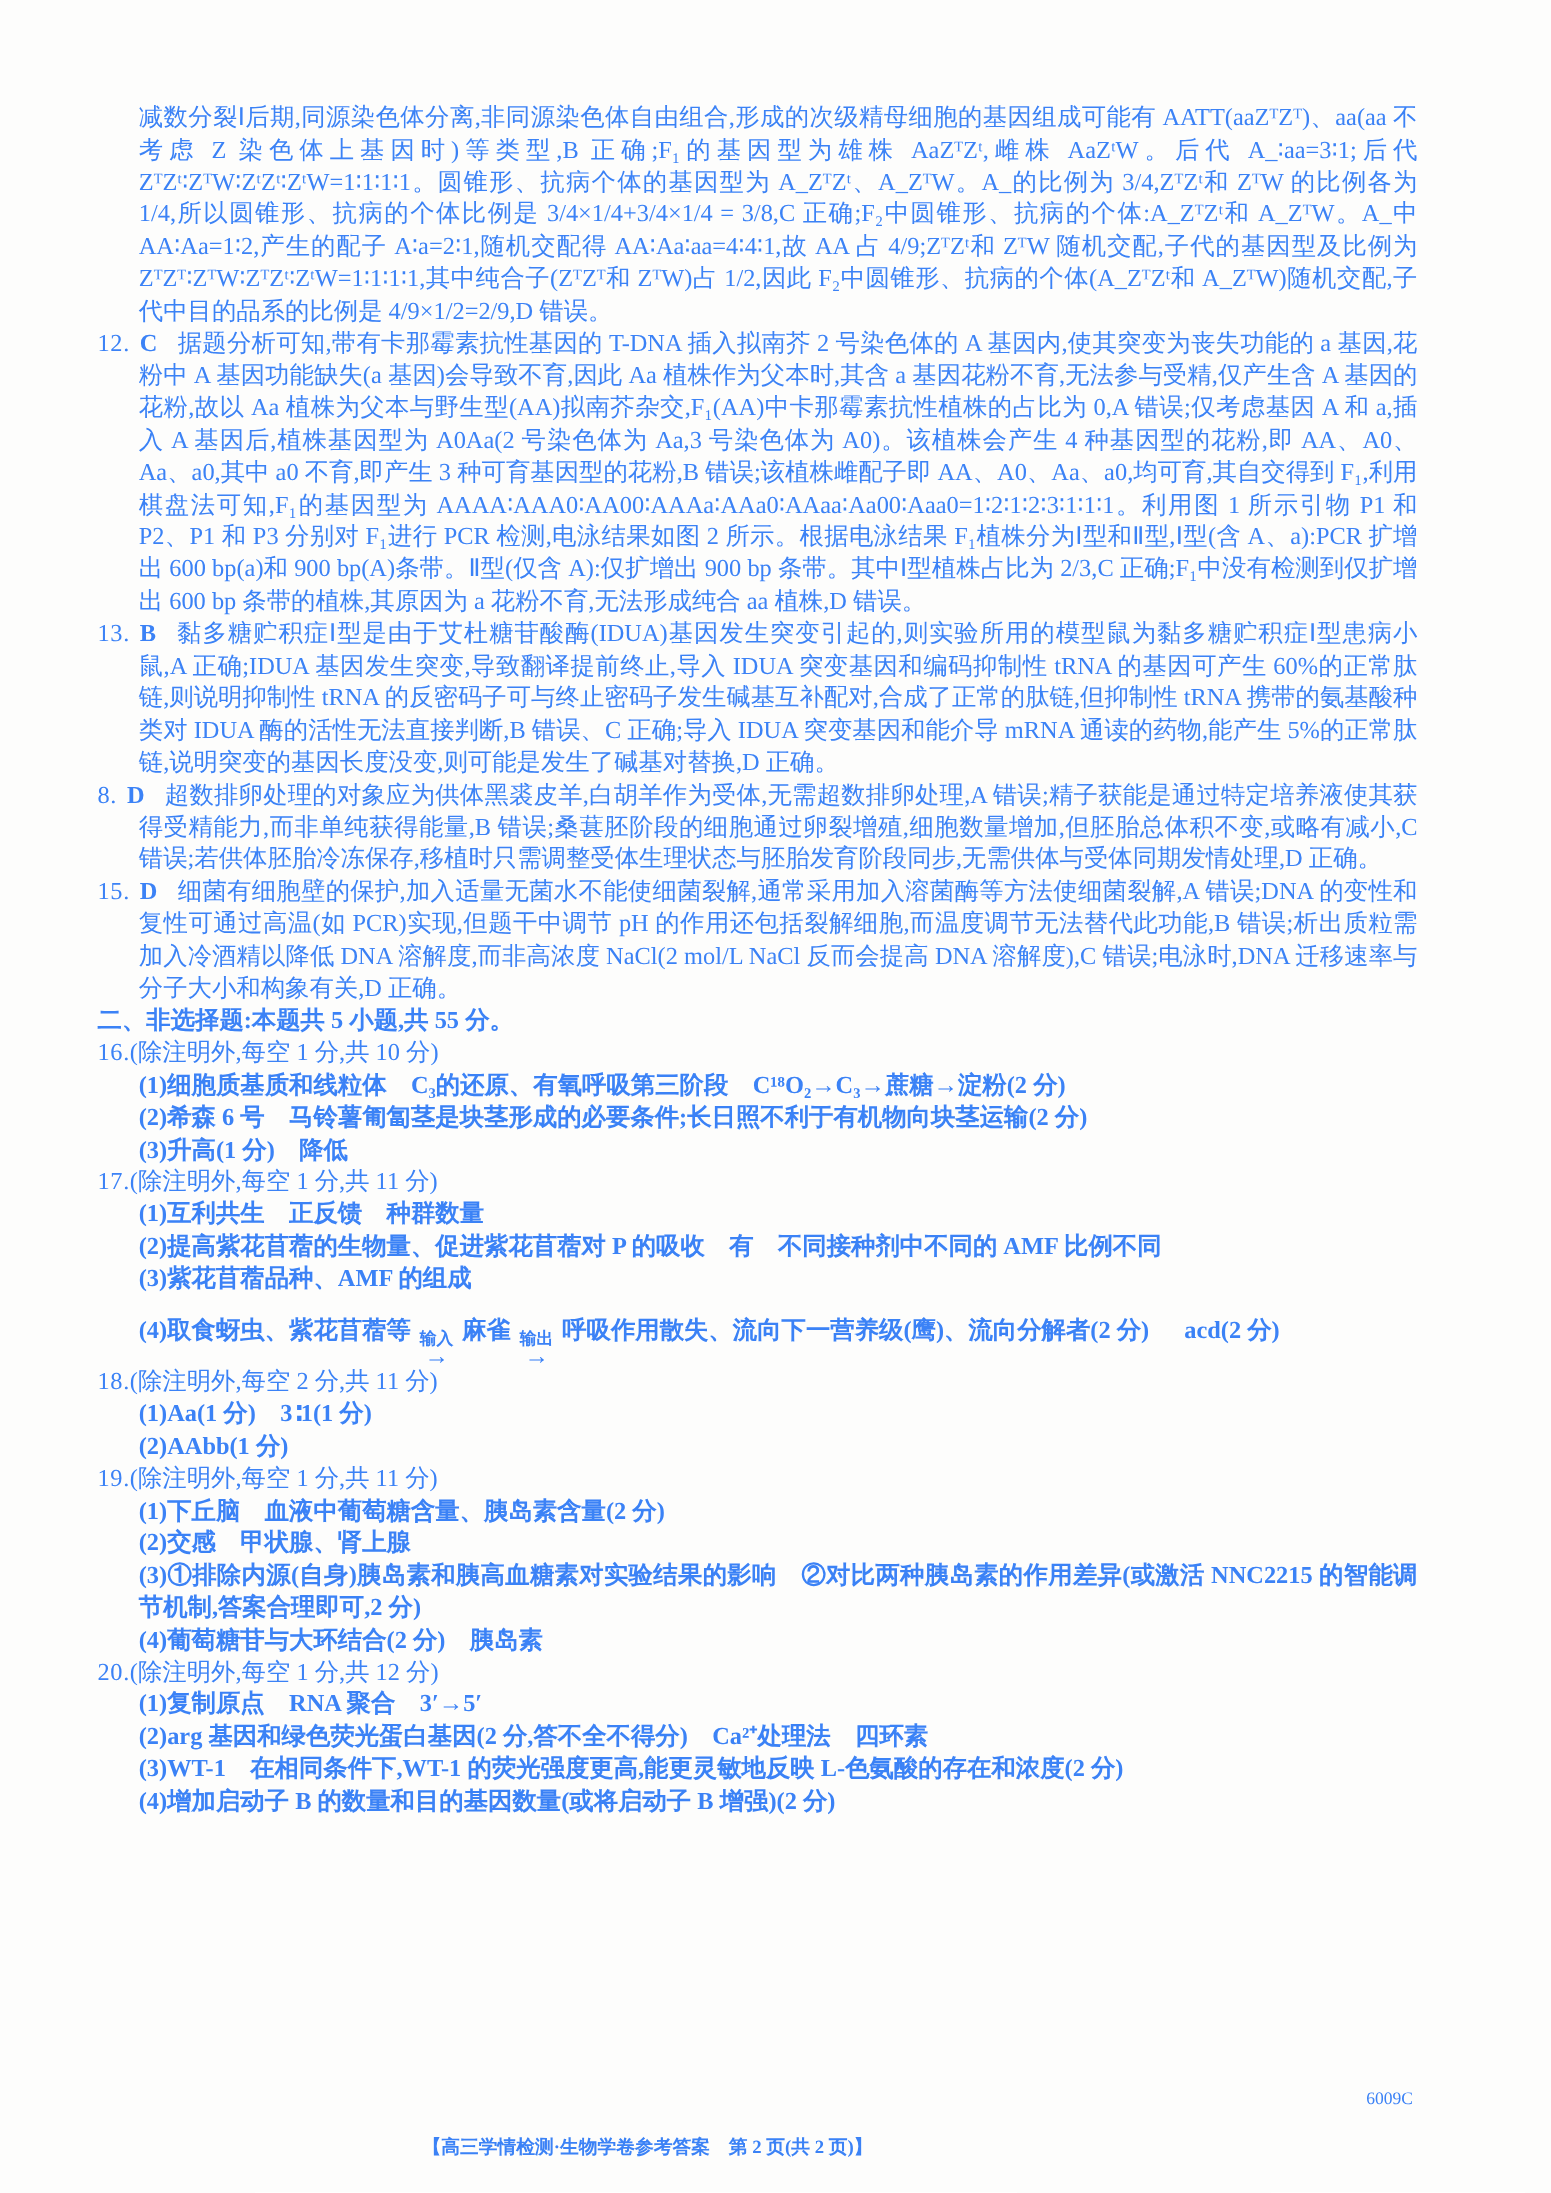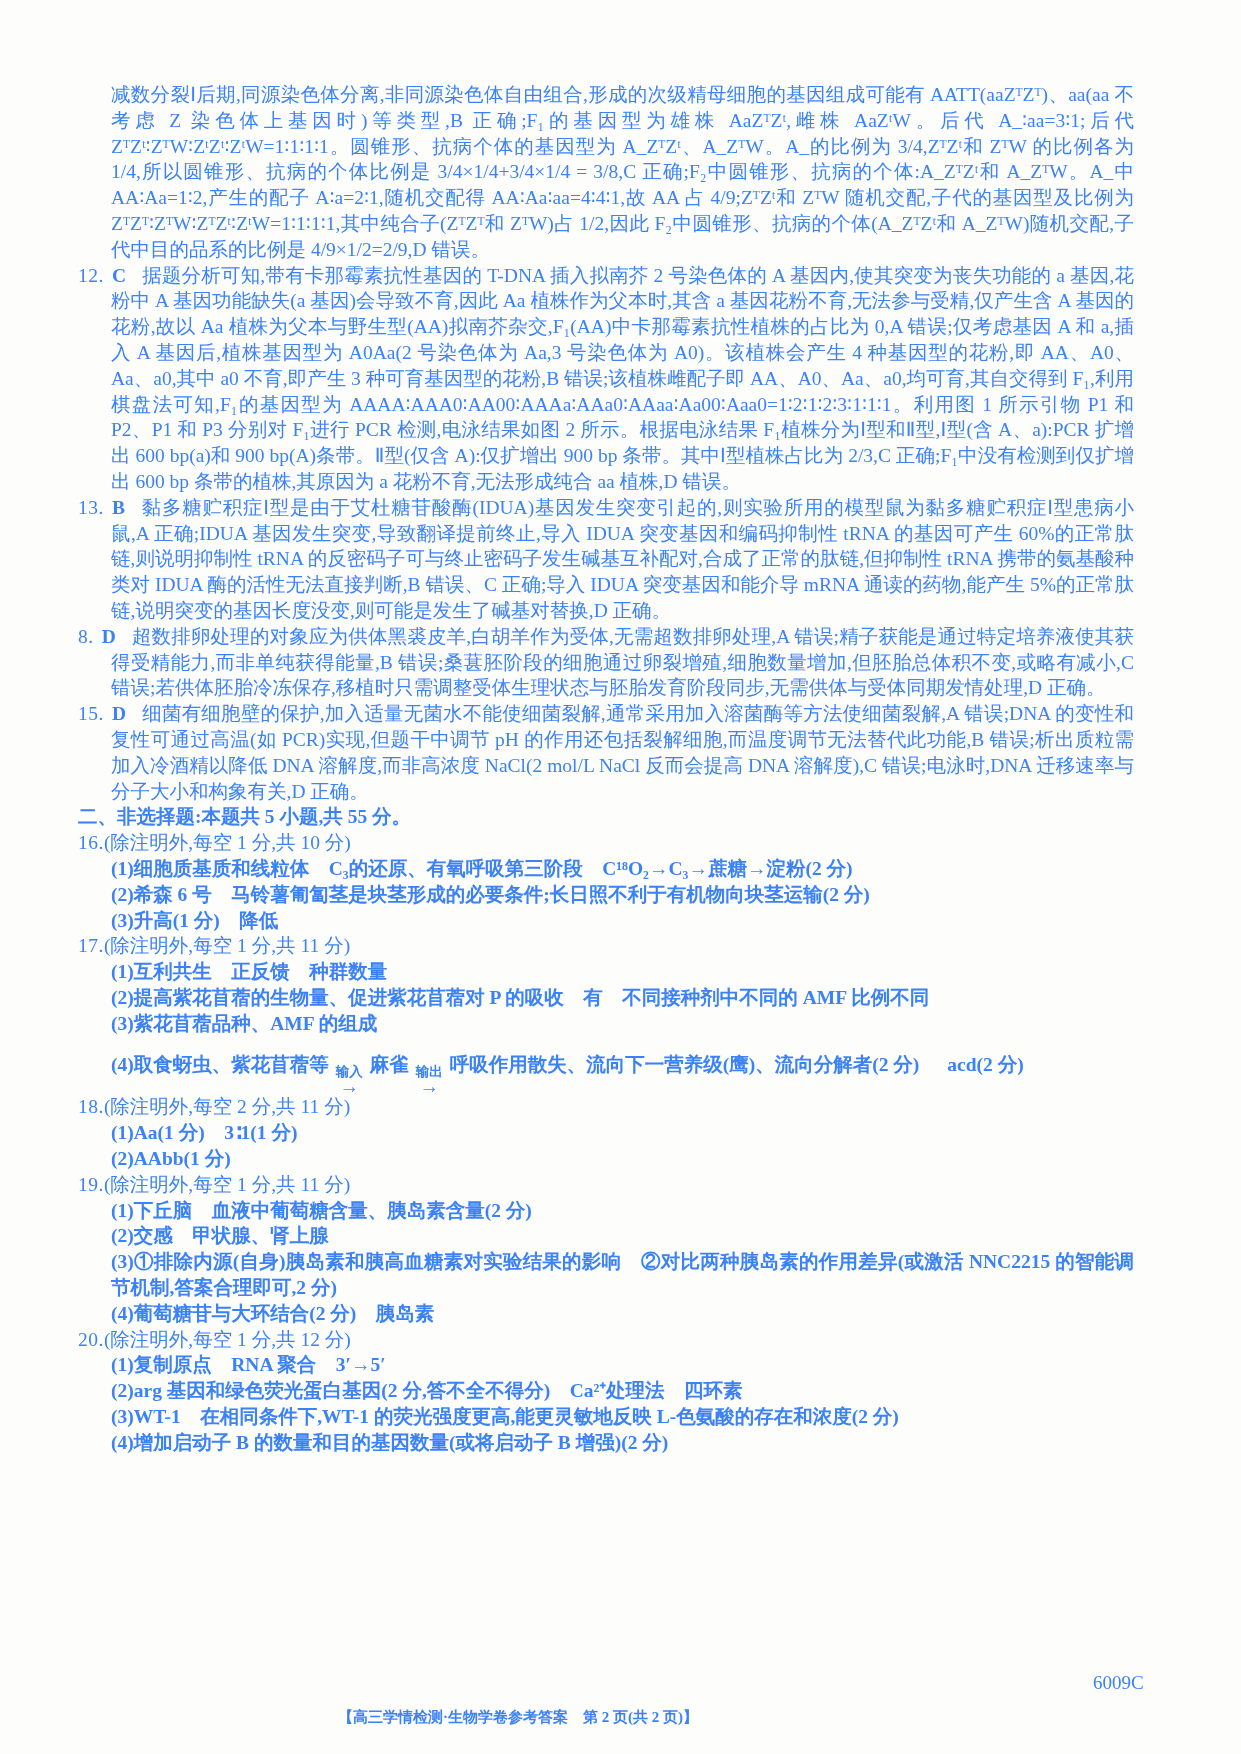--- a/index.html
+++ b/index.html
@@ -34,21 +34,21 @@
   }
   .arrow-label { font-size:13.5px; line-height:14px; font-weight:bold; }
   .arrow-glyph { font-size:19.5px; line-height:15px; font-weight:bold; }
   .tail { margin-left:28px; }
   .footer-left {
     position:absolute; left:338px; top:1708px;
     font-size:15px; font-weight:bold;
   }
   .footer-right {
     position:absolute; left:1093px; top:1672px;
-    font-size:19px;
+    font-size:14px;
   }
 </style>
 </head>
 <body>
 
 <div class="page">
   <div class="content">
 
     <p class="cont">减数分裂Ⅰ后期,同源染色体分离,非同源染色体自由组合,形成的次级精母细胞的基因组成可能有 AATT(aaZᵀZᵀ)、aa(aa 不考虑 Z 染色体上基因时)等类型,B 正确;F₁的基因型为雄株 AaZᵀZᵗ,雌株 AaZᵗW。后代 A_∶aa=3∶1;后代 ZᵀZᵗ∶ZᵀW∶ZᵗZᵗ∶ZᵗW=1∶1∶1∶1。圆锥形、抗病个体的基因型为 A_ZᵀZᵗ、A_ZᵀW。A_的比例为 3/4,ZᵀZᵗ和 ZᵀW 的比例各为 1/4,所以圆锥形、抗病的个体比例是 3/4×1/4+3/4×1/4 = 3/8,C 正确;F₂中圆锥形、抗病的个体:A_ZᵀZᵗ和 A_ZᵀW。A_中 AA∶Aa=1∶2,产生的配子 A∶a=2∶1,随机交配得 AA∶Aa∶aa=4∶4∶1,故 AA 占 4/9;ZᵀZᵗ和 ZᵀW 随机交配,子代的基因型及比例为 ZᵀZᵀ∶ZᵀW∶ZᵀZᵗ∶ZᵗW=1∶1∶1∶1,其中纯合子(ZᵀZᵀ和 ZᵀW)占 1/2,因此 F₂中圆锥形、抗病的个体(A_ZᵀZᵗ和 A_ZᵀW)随机交配,子代中目的品系的比例是 4/9×1/2=2/9,D 错误。</p>
 

